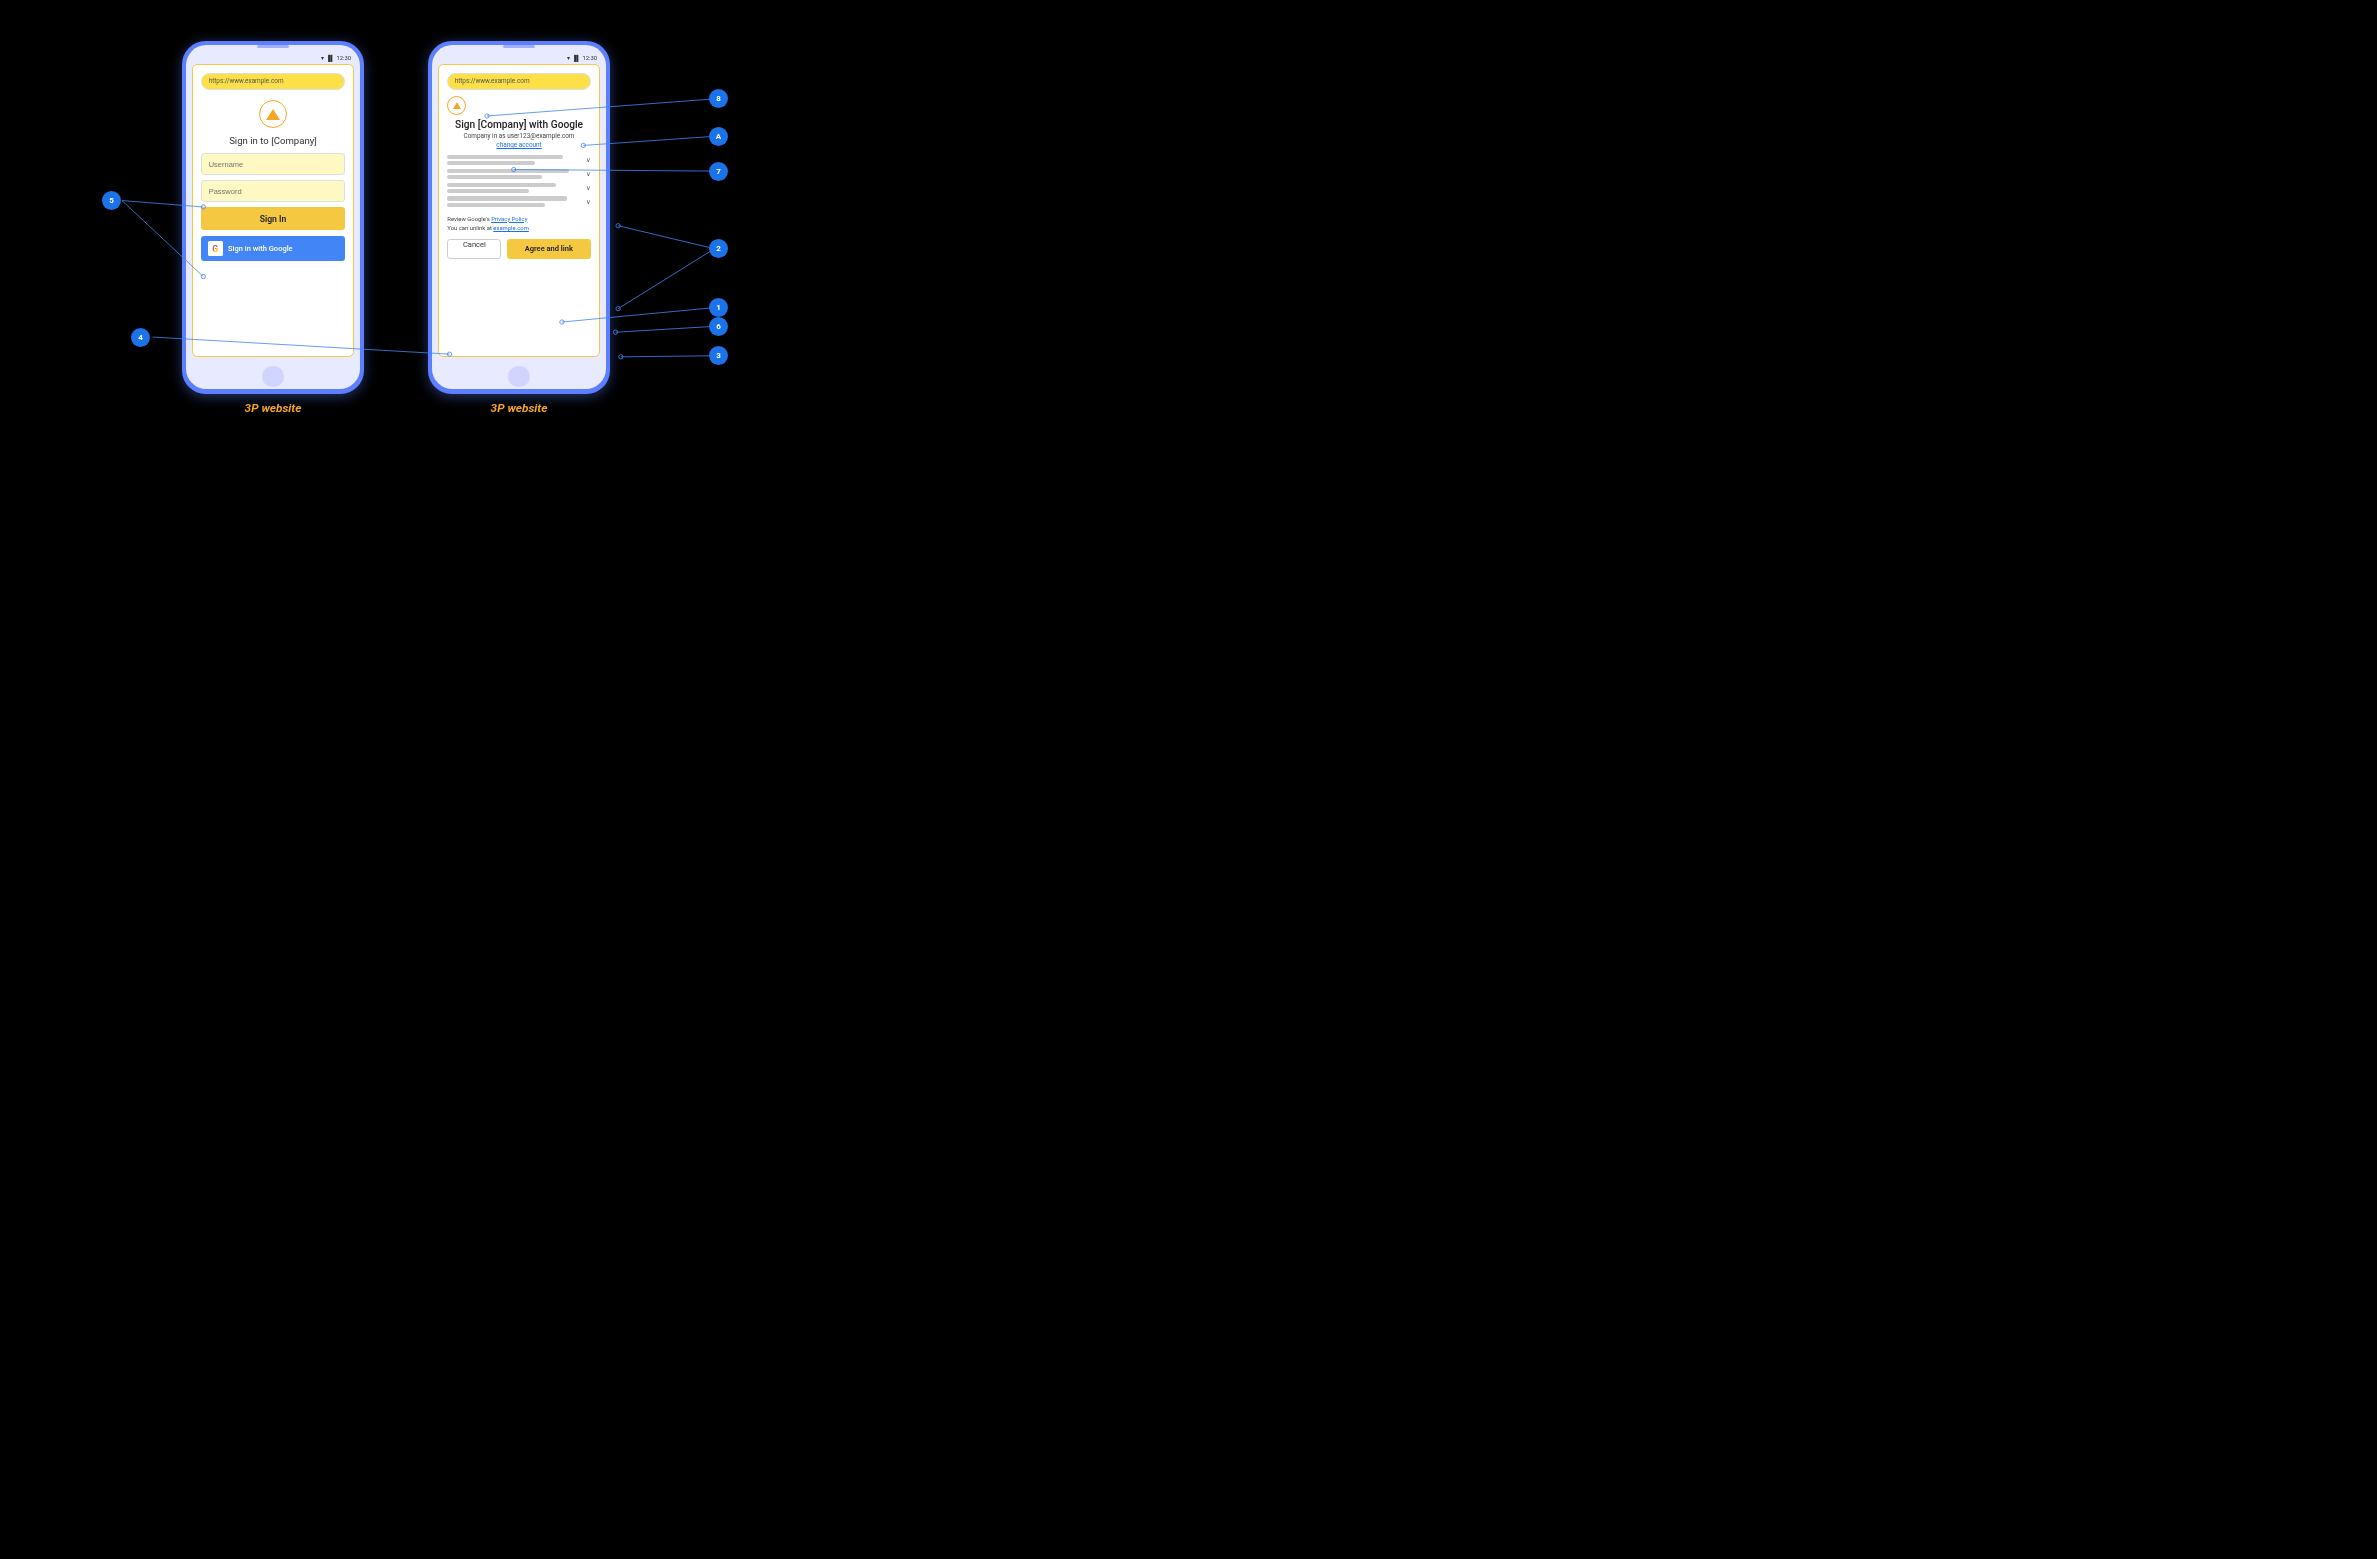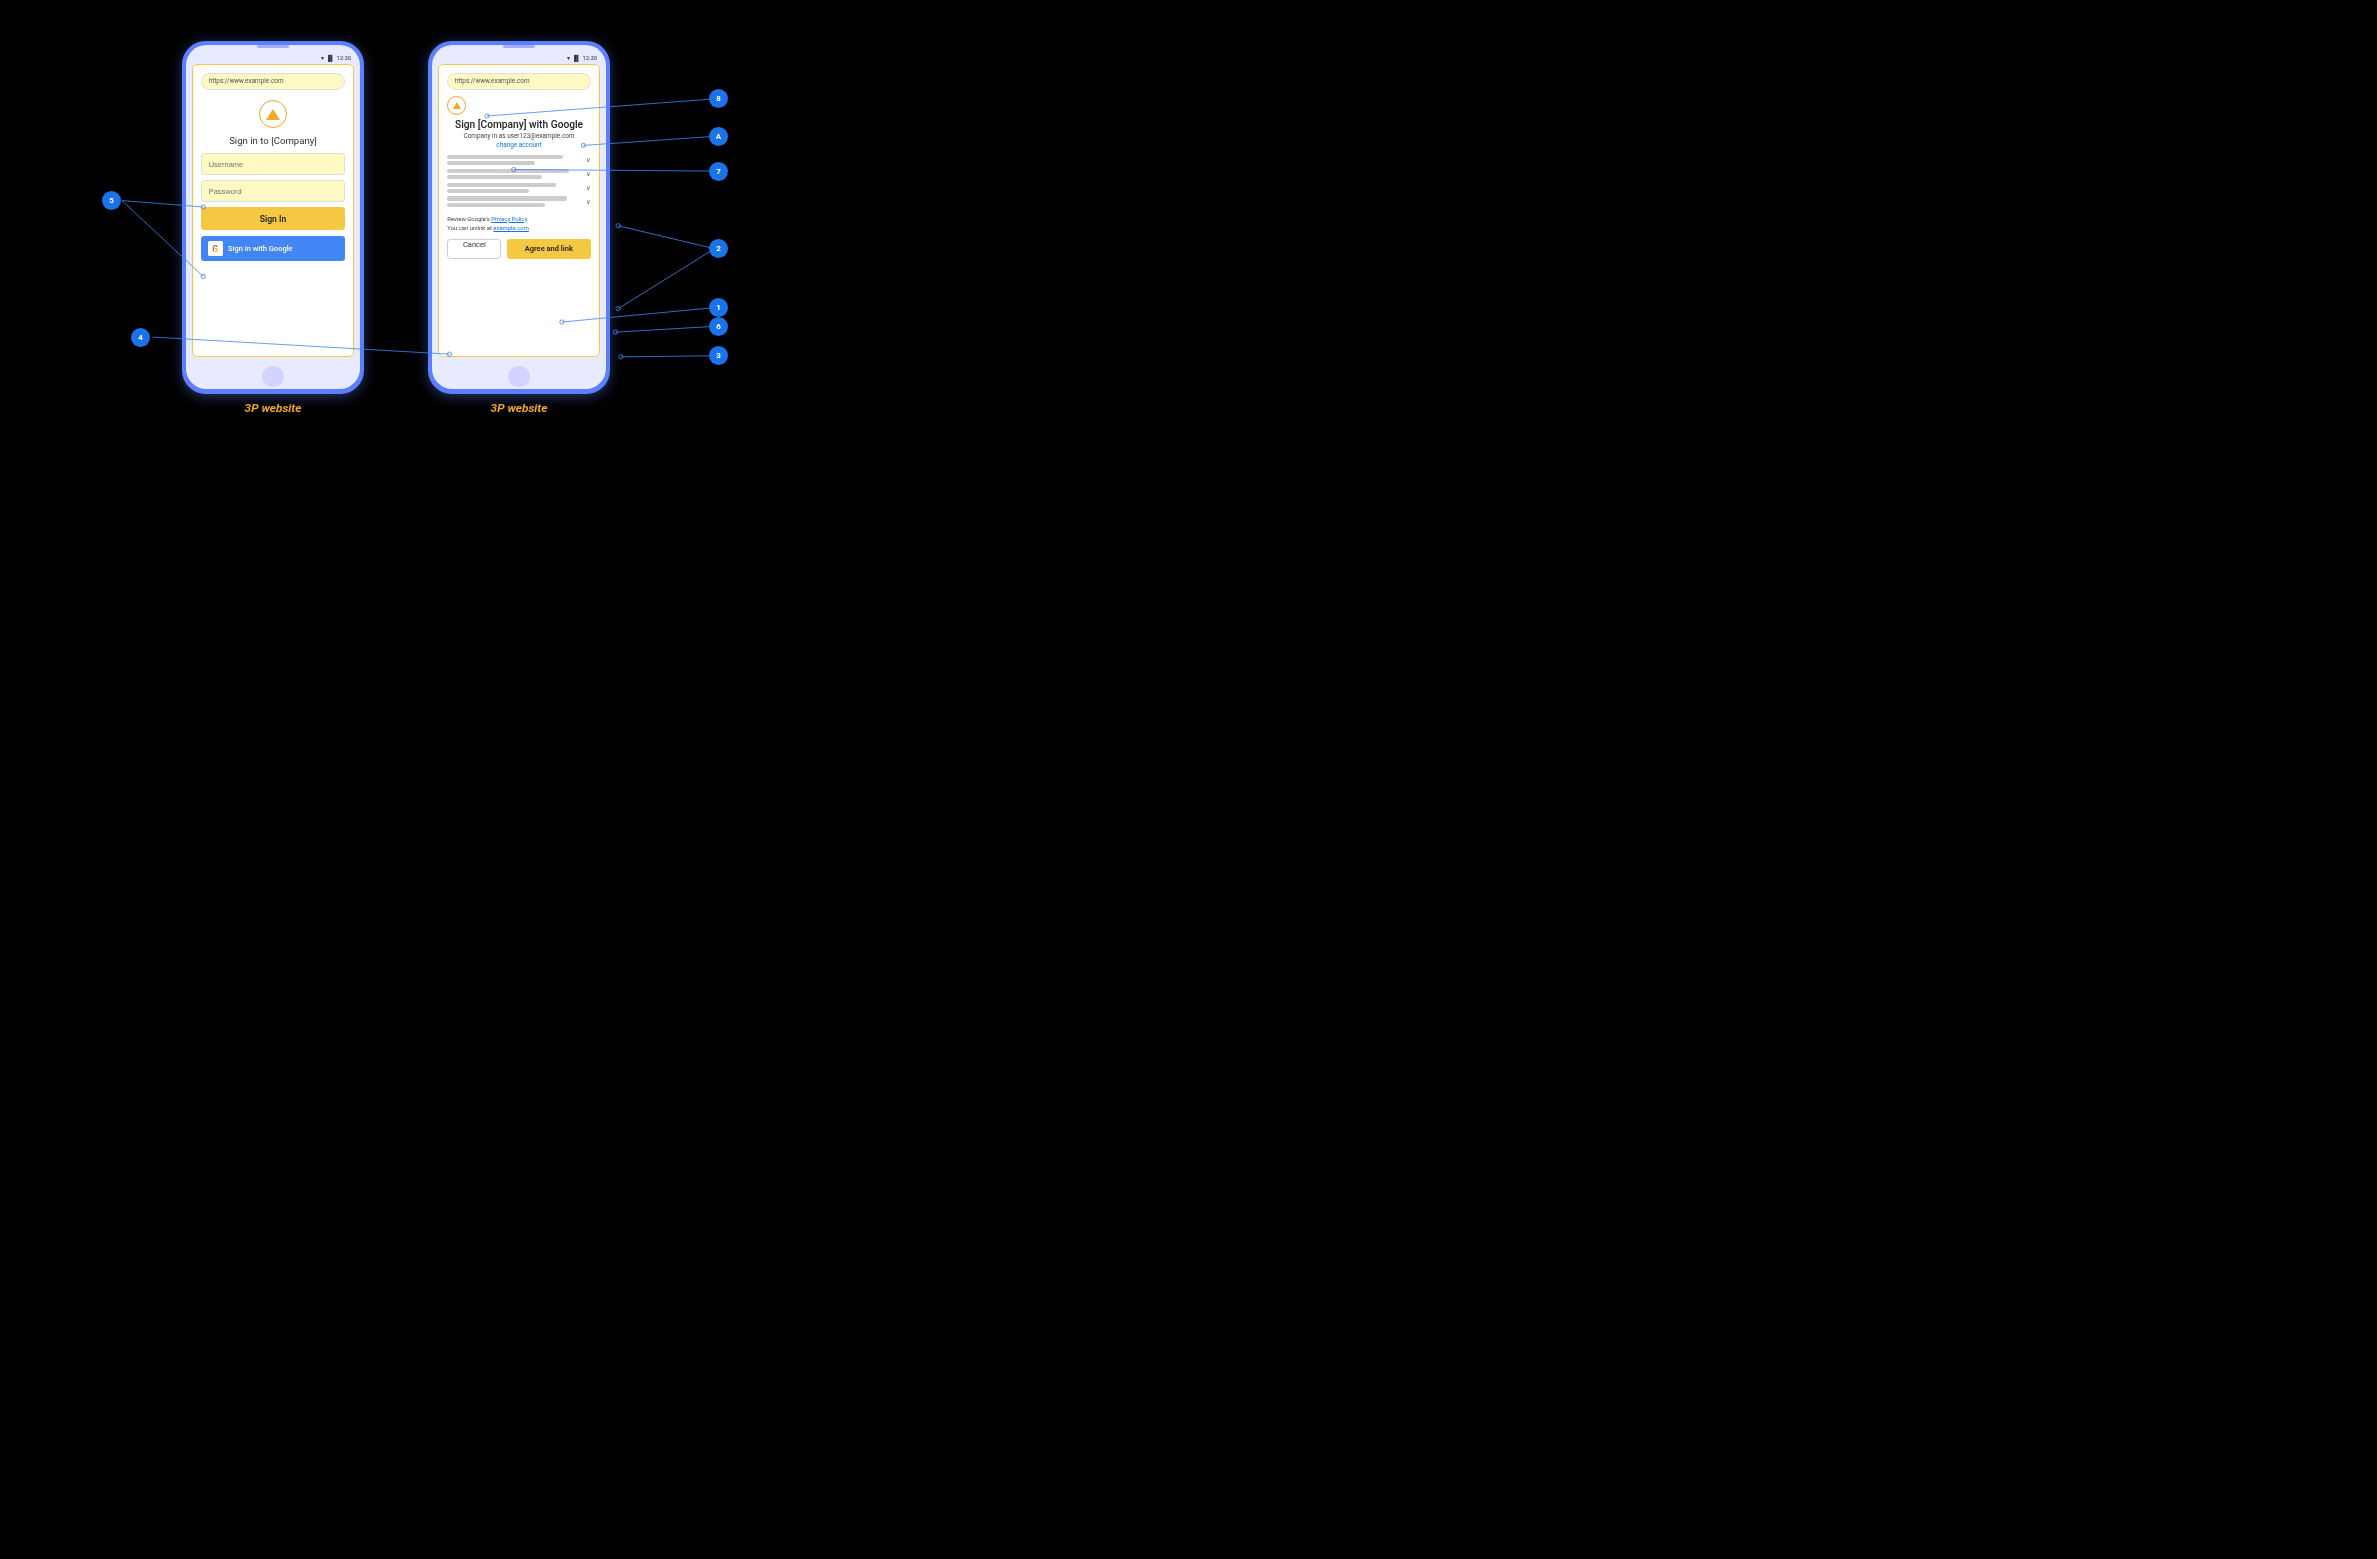--- a/index.html
+++ b/index.html
@@ -62,21 +62,21 @@
     .phone-label {
       color: #f5a623;
       font-size: 11.8px;
       font-weight: 700;
       margin-top: 7.5px;
       font-style: italic;
     }
     
     .url-bar {
       width: 100%;
-      background: #fef9c3;
+      background: #fde047;
       border-radius: 8.6px;
       padding: 3.2px 6.4px;
       font-size: 6.4px;
       color: #555;
       margin-bottom: 6.4px;
       border: 0.5px solid #ddd;
     }
     
     .company-logo {
       width: 28px;
@@ -190,20 +190,21 @@
       margin-bottom: 2.1px;
     }
     .signed-in-text {
       font-size: 6.4px;
       color: #444;
       margin-bottom: 1.1px;
     }
     .change-account-link {
       font-size: 6.4px;
       color: #1a73e8;
+      text-decoration: underline;
       cursor: pointer;
       margin-bottom: 5.4px;
     }
     .scope-item {
       width: 100%;
       margin-bottom: 3.2px;
       display: flex;
       align-items: center;
       justify-content: space-between;
       gap: 3.2px;

